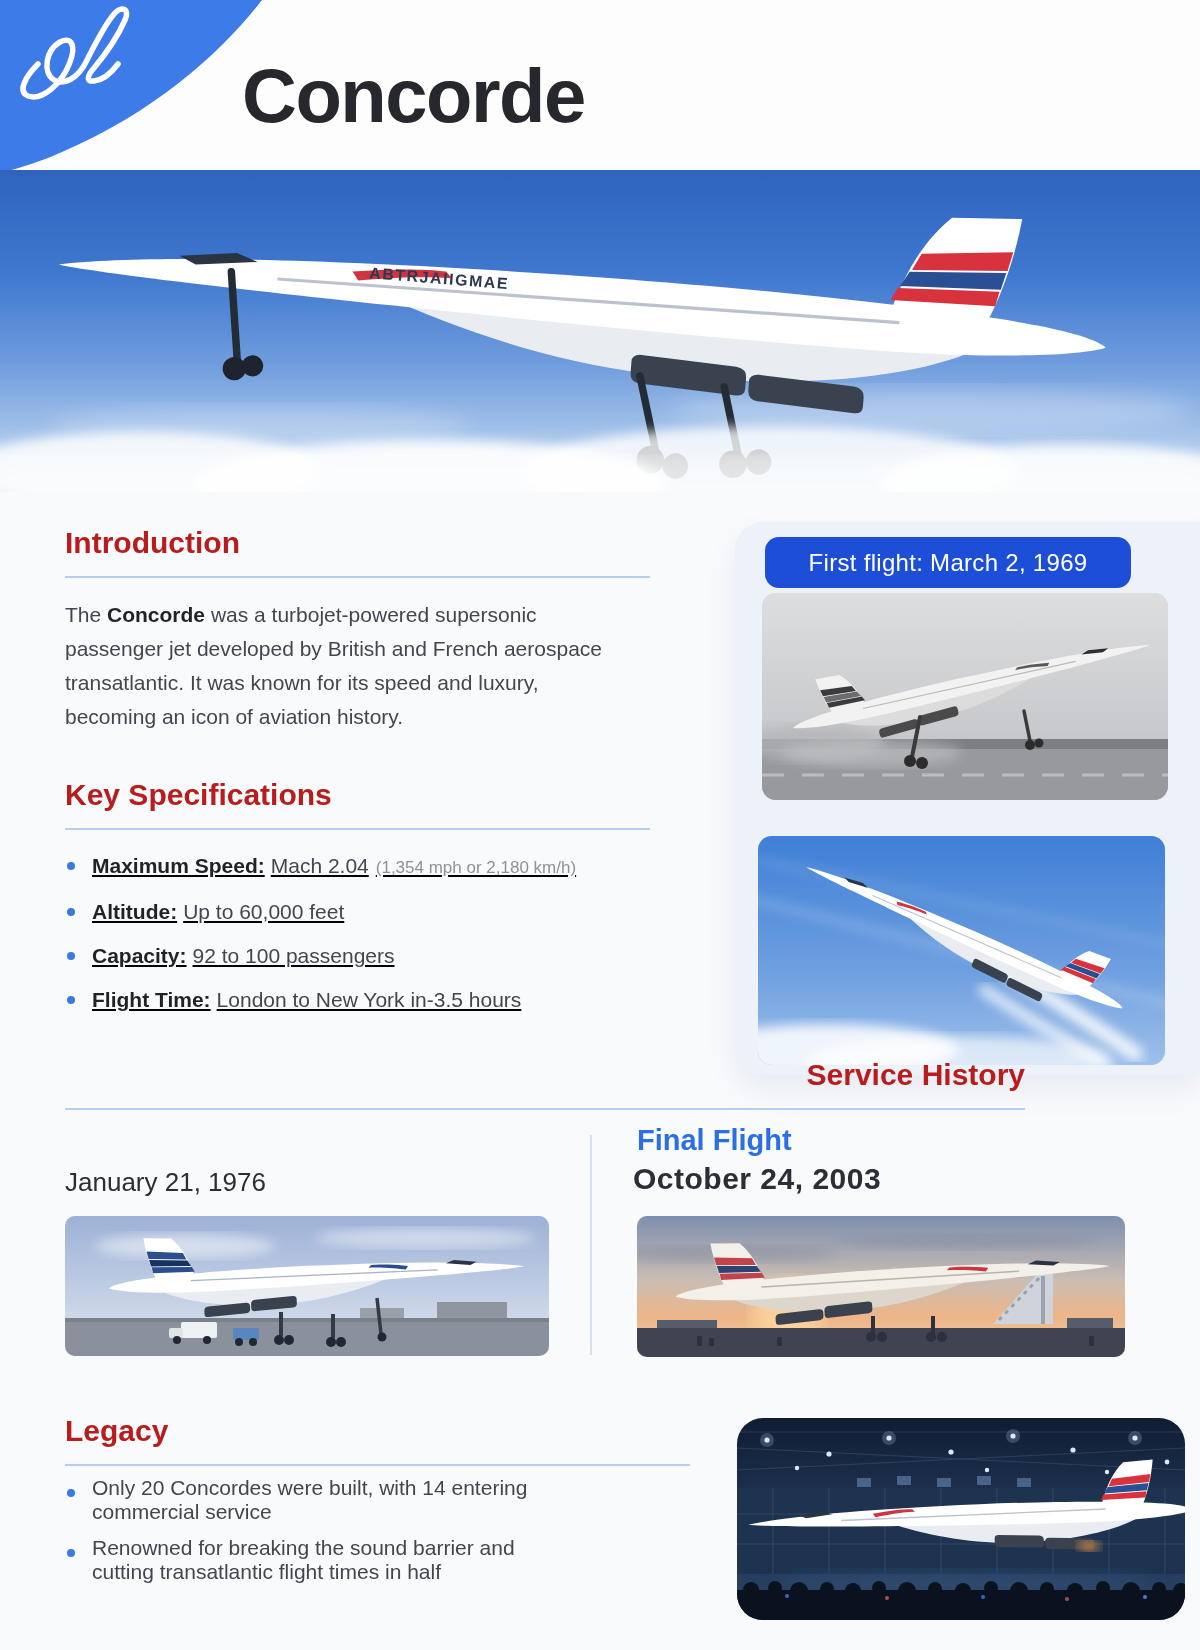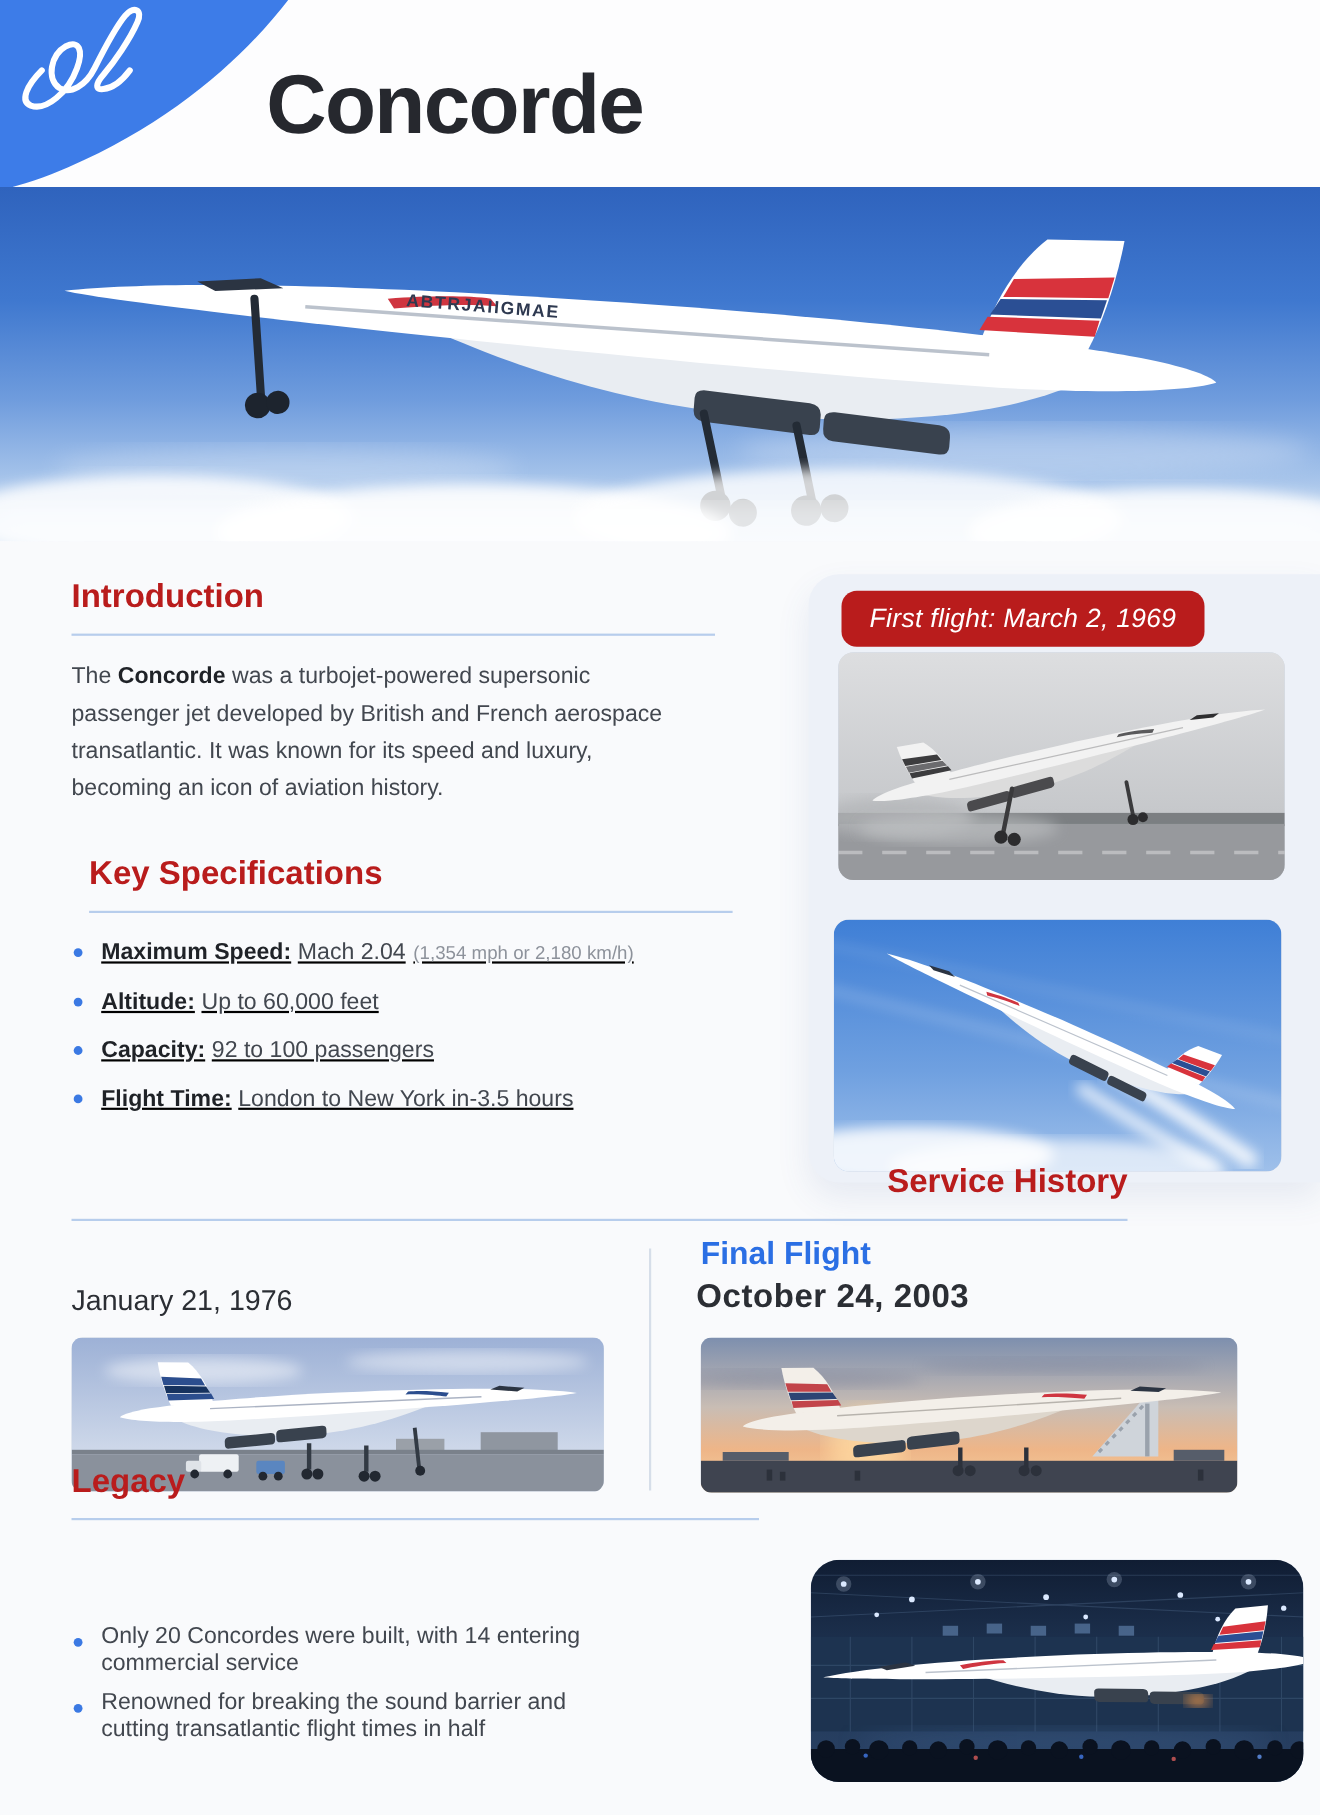--- a/index.html
+++ b/index.html
@@ -10,46 +10,46 @@
   .corner-svg{position:absolute;left:0;top:0;display:block;}
   .title{position:absolute;left:242px;top:52px;margin:0;font-size:76px;font-weight:700;
          color:#26282e;letter-spacing:-1.5px;}
   
   .hero{position:absolute;left:0;top:170px;width:1200px;height:322px;}
   .hero svg{display:block;}
   
   .section-title{position:absolute;margin:0;font-size:30px;font-weight:700;color:#b91c1c;
                  border-bottom:2px solid #b7cdec;padding-bottom:16px;}
   #intro-h{left:65px;top:526px;width:585px;}
-  #ks-h{left:65px;top:778px;width:585px;margin-left:16px;}
+  #ks-h{left:65px;top:778px;width:585px;}
   #sh-h{left:65px;top:1058px;width:960px;text-align:right;}
-  #legacy-h{left:65px;top:1330px;width:625px;}
+  #legacy-h{left:65px;top:1414px;width:625px;}
   
   #intro-p{position:absolute;left:65px;top:598px;width:568px;margin:0;
            font-size:21px;line-height:34px;color:#42474f;}
   #intro-p b{color:#1f2227;}
   
   .blist{position:absolute;list-style:none;margin:0;padding:0;}
   #ks-list{left:65px;top:853px;width:640px;text-decoration:underline;}
   .blist li{position:relative;padding-left:27px;margin-bottom:18px;font-size:21px;
             line-height:26px;color:#42474f;}
   #ks-list li{white-space:nowrap;}
   .dot{position:absolute;left:2px;top:9px;width:8px;height:8px;border-radius:50%;background:#3b79e3;}
   .lbl{font-weight:700;color:#1f2227;}
   .val{margin-left:6px;}
   .note{margin-left:7px;font-size:17px;color:#8d929b;}
   #legacy-list{left:65px;top:1476px;width:505px;}
   #legacy-list li{line-height:24px;margin-bottom:12px;}
   #legacy-list .dot{top:13px;}
   
   .side-card{position:absolute;left:735px;top:522px;width:465px;height:553px;background:#edf1f8;
              border-radius:28px 0 0 28px;box-shadow:0 14px 30px rgba(70,100,160,.10);}
-  .badge{position:absolute;left:765px;top:537px;width:330px;height:51px;background:#b91c1c;
+  .badge{position:absolute;left:765px;top:537px;width:366px;height:51px;background:#1d4ed8;
          border-radius:14px;color:#fff;font-size:24px;display:flex;align-items:center;
-         justify-content:center;letter-spacing:.3px;font-style:italic;}
+         justify-content:center;letter-spacing:.3px;}
   
   .photo{position:absolute;overflow:hidden;background:#cfd8e4;}
   .photo svg{display:block;}
   #photo-bw{left:762px;top:593px;width:406px;height:207px;border-radius:14px;}
   #photo-climb{left:758px;top:836px;width:407px;height:229px;border-radius:14px;}
   #photo-first{left:65px;top:1216px;width:484px;height:140px;border-radius:10px;}
   #photo-final{left:637px;top:1216px;width:488px;height:141px;border-radius:10px;}
   #photo-hangar{left:737px;top:1418px;width:448px;height:202px;border-radius:26px;}
   
   .col-title{position:absolute;margin:0;font-weight:700;color:#2b6fe4;}

